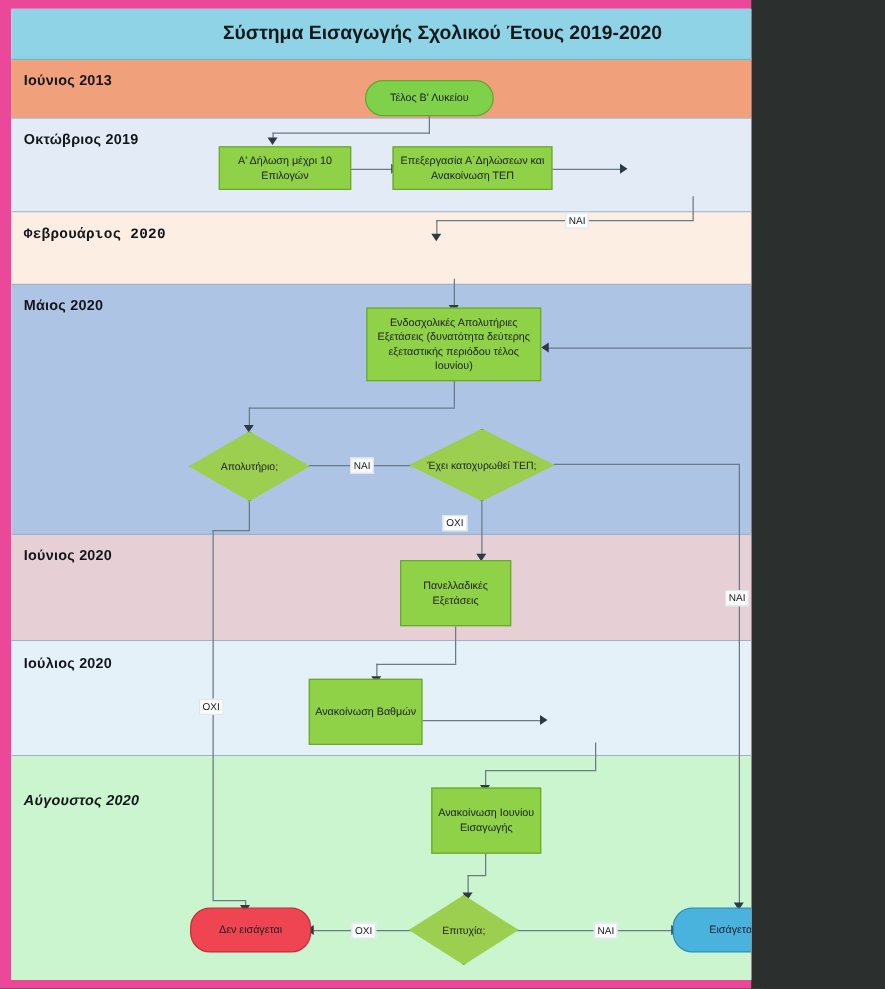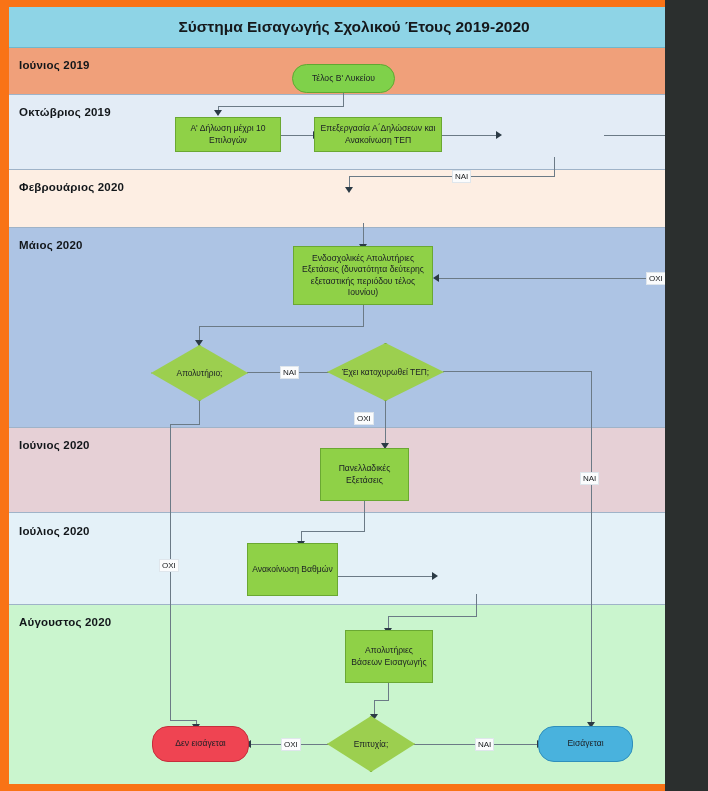--- a/index.html
+++ b/index.html
@@ -1,17 +1,17 @@
 <!DOCTYPE html>
 <html><head>
 <meta charset="utf-8">
 <style>
   html,body{margin:0;padding:0;background:#2b2f2e;}
   body{font-family:"Liberation Sans","DejaVu Sans",sans-serif;}
-  #frame{position:relative;width:665px;height:791px;background:#f97316;overflow:hidden;}
+  #frame{position:relative;width:601px;height:791px;background:#ec4899;overflow:hidden;}
   #canvas{position:absolute;left:9px;top:7px;width:690px;height:777px;background:#eef3f8;overflow:hidden;}
 
   .band{position:absolute;left:0;width:690px;box-sizing:border-box;border-bottom:1px solid #9fb3c8;}
   .band-label{position:absolute;left:10px;font-size:11.5px;font-weight:bold;color:#12161a;letter-spacing:.2px;}
 
   .title-bar{position:absolute;left:0;top:0;width:690px;height:40px;background:#8ed4e6;
              display:flex;align-items:center;justify-content:center;border-bottom:1px solid #6fb7cc;}
   .title-bar span{font-size:15.5px;font-weight:bold;color:#15181b;}
 
   .node{position:absolute;box-sizing:border-box;display:flex;align-items:center;justify-content:center;
@@ -50,27 +50,27 @@
     <div class="band" style="top:163px;height:58px;background:#fdeee3;"></div>
     <div class="band" style="top:221px;height:200px;background:#adc4e4;"></div>
     <div class="band" style="top:421px;height:85px;background:#e6d0d6;"></div>
     <div class="band" style="top:506px;height:92px;background:#e4f1f8;"></div>
     <div class="band" style="top:598px;height:179px;background:#caf5ce;border-bottom:none;"></div>
 
     <div class="title-bar">
       <span>Σύστημα Εισαγωγής Σχολικού Έτους 2019-2020</span>
     </div>
 
-    <div class="band-label" style="top:52px;">Ιούνιος 2019</div>
+    <div class="band-label" style="top:52px;">Ιούνιος 2013</div>
     <div class="band-label" style="top:99px;">Οκτώβριος 2019</div>
-    <div class="band-label" style="top:174px;">Φεβρουάριος 2020</div>
+    <div class="band-label" style="top:174px;font-family:Liberation Mono, monospace;">Φεβρουάριος 2020</div>
     <div class="band-label" style="top:232px;">Μάιος 2020</div>
     <div class="band-label" style="top:432px;">Ιούνιος 2020</div>
     <div class="band-label" style="top:518px;">Ιούλιος 2020</div>
-    <div class="band-label" style="top:609px;">Αύγουστος 2020</div>
+    <div class="band-label" style="top:628px;font-style:italic;">Αύγουστος 2020</div>
 
     <div class="ln lnv" style="left:334px;top:78px;height:22px;"></div>
     <div class="ln lnh" style="left:209px;top:99px;width:126px;"></div>
     <div class="ln lnv" style="left:209px;top:99px;height:6px;"></div>
     <div class="arrow ar-down" style="left:205px;top:103px;"></div>
 
     <div class="ln lnh" style="left:263px;top:128px;width:42px;"></div>
     <div class="arrow ar-right" style="left:304px;top:124px;"></div>
 
     <div class="ln lnh" style="left:432px;top:128px;width:56px;"></div>
@@ -162,21 +162,21 @@
     <div class="diamond" style="left:318px;top:336px;width:117px;height:58px;">
       <div class="dshape"></div>
       <div class="dtext">Έχει κατοχυρωθεί ΤΕΠ;</div>
     </div>
 
     <div class="node proc" style="left:311px;top:441px;width:89px;height:53px;">Πανελλαδικές Εξετάσεις</div>
 
     <div class="node proc" style="left:238px;top:536px;width:91px;height:53px;">Ανακοίνωση Βαθμών</div>
 
 
-    <div class="node proc" style="left:336px;top:623px;width:88px;height:53px;">Απολυτήριες Βάσεων Εισαγωγής</div>
+    <div class="node proc" style="left:336px;top:623px;width:88px;height:53px;">Ανακοίνωση Ιουνίου Εισαγωγής</div>
 
     <div class="diamond" style="left:318px;top:709px;width:88px;height:56px;">
       <div class="dshape"></div>
       <div class="dtext">Επιτυχία;</div>
     </div>
 
     <div class="node term term-red" style="left:143px;top:719px;width:97px;height:36px;">Δεν εισάγεται</div>
 
     <div class="node term term-blue" style="left:529px;top:719px;width:95px;height:36px;">Εισάγεται</div>
 

